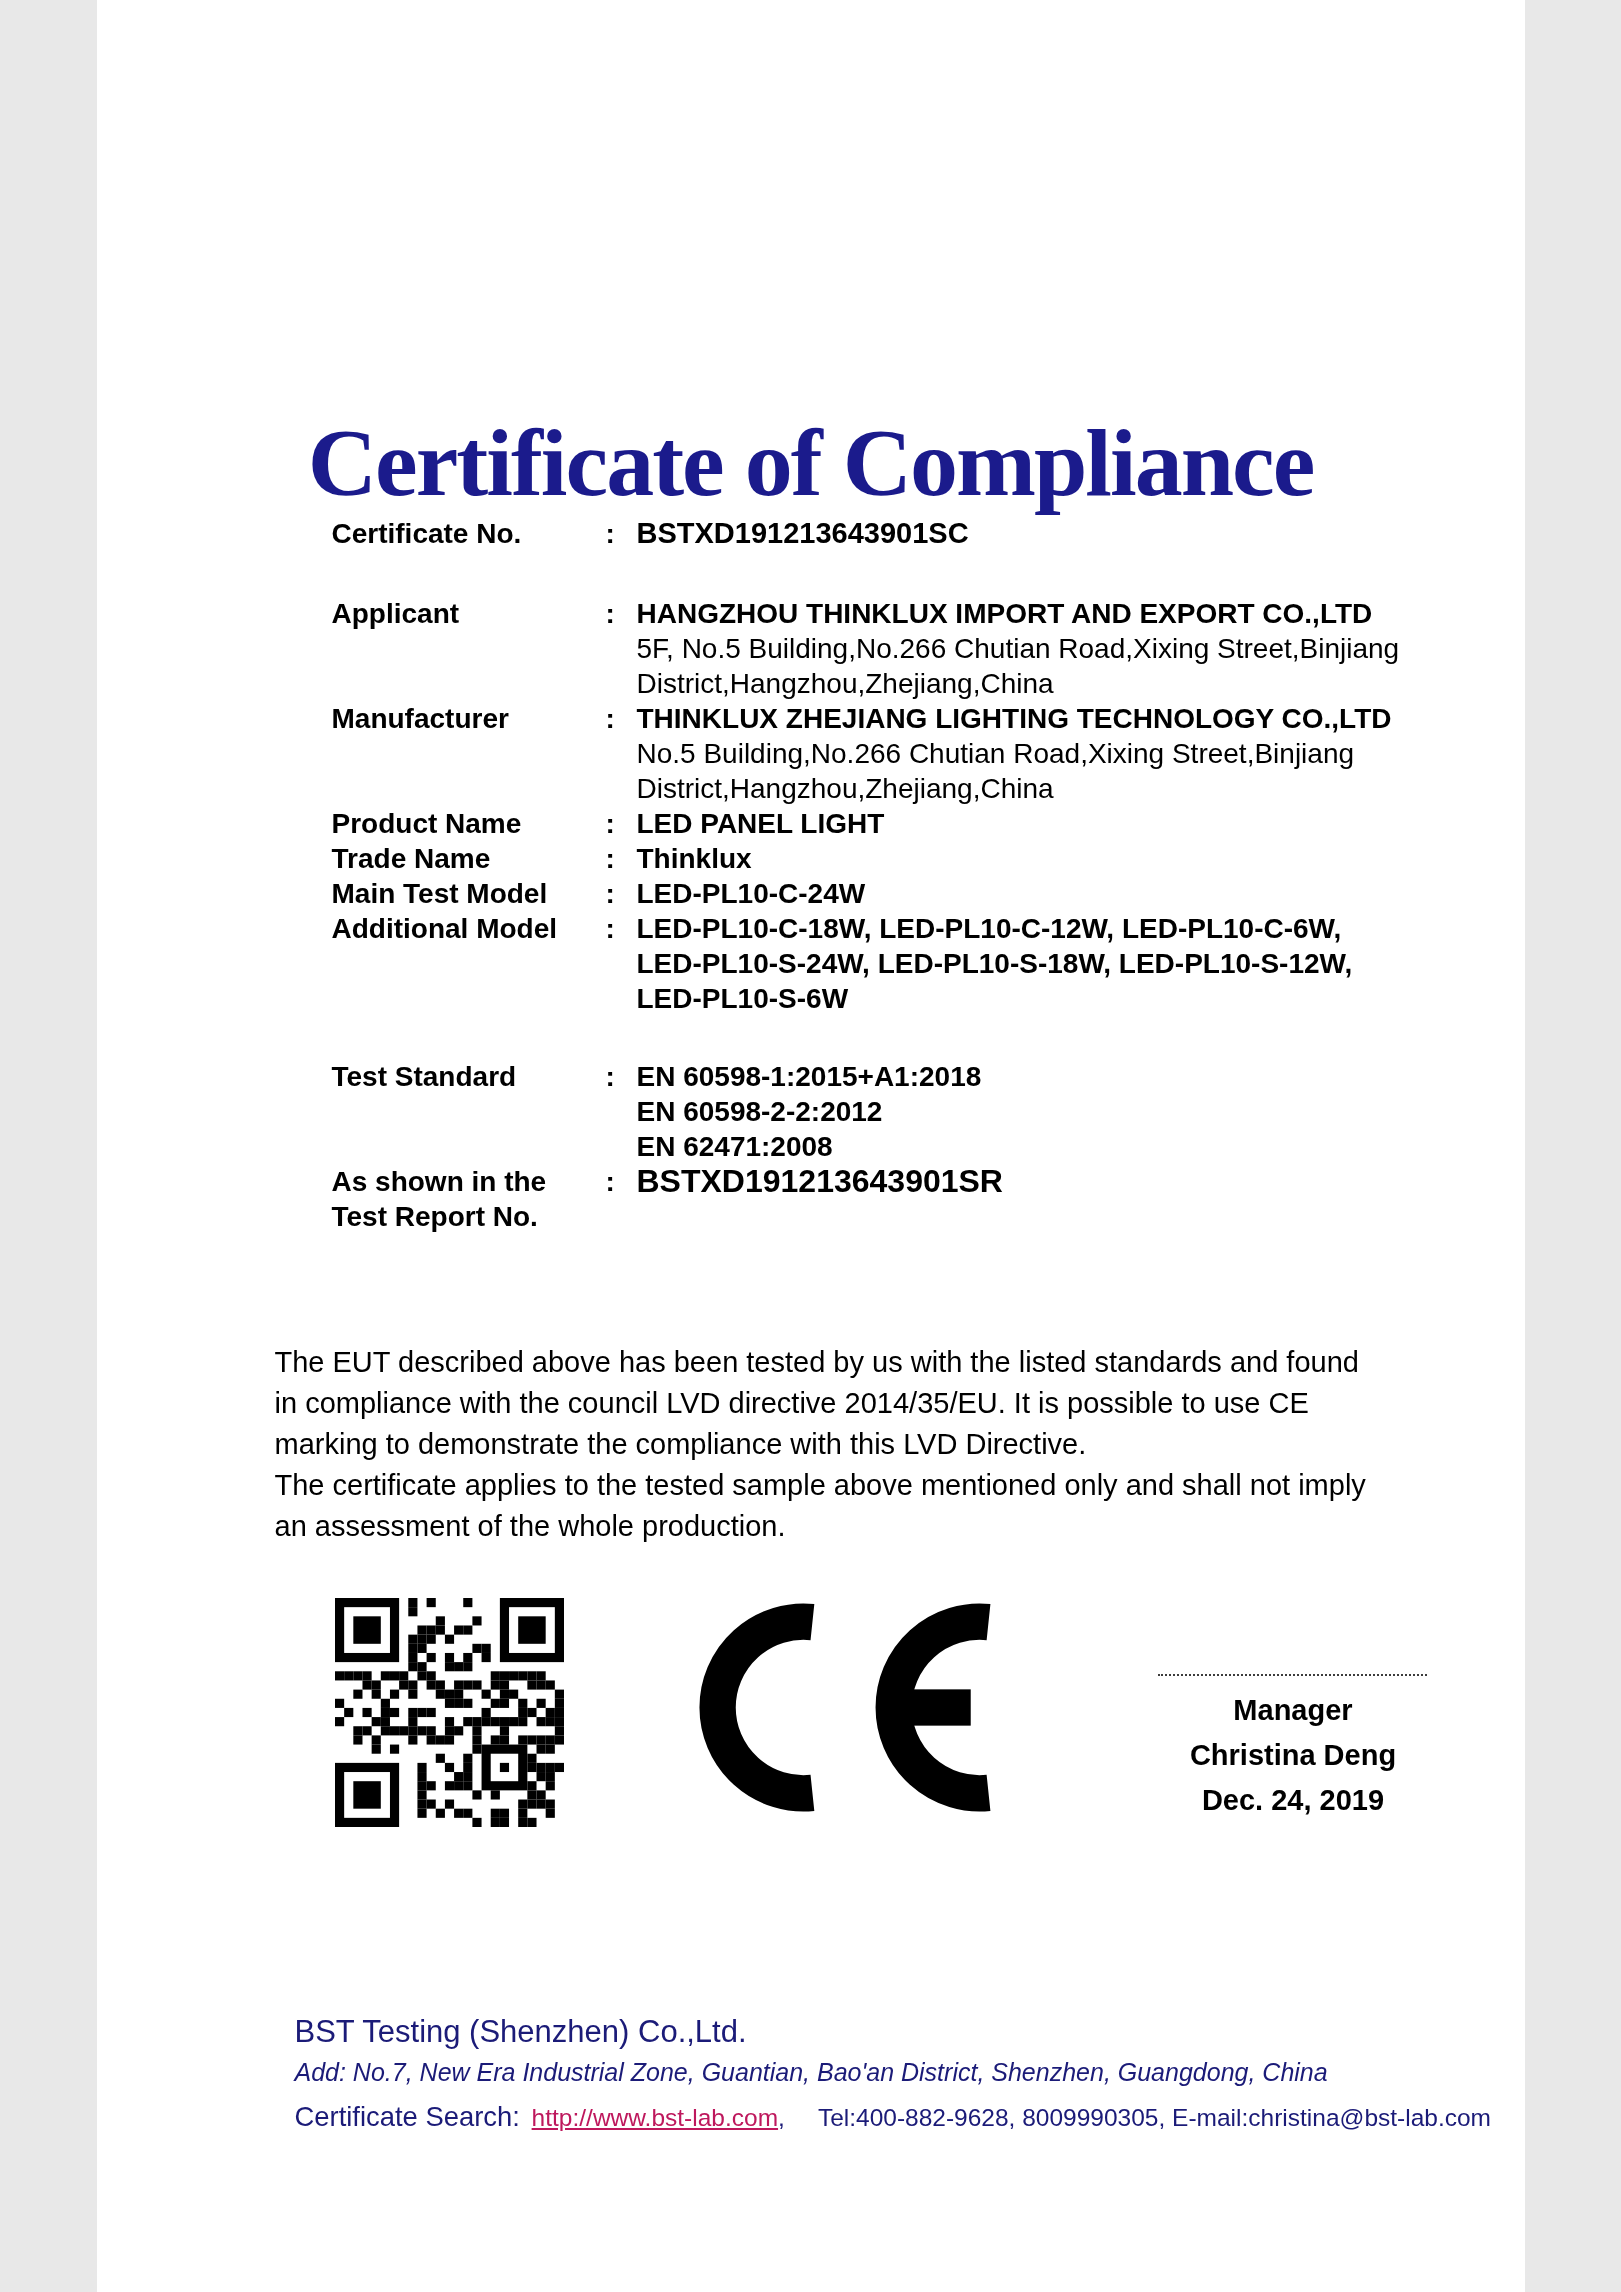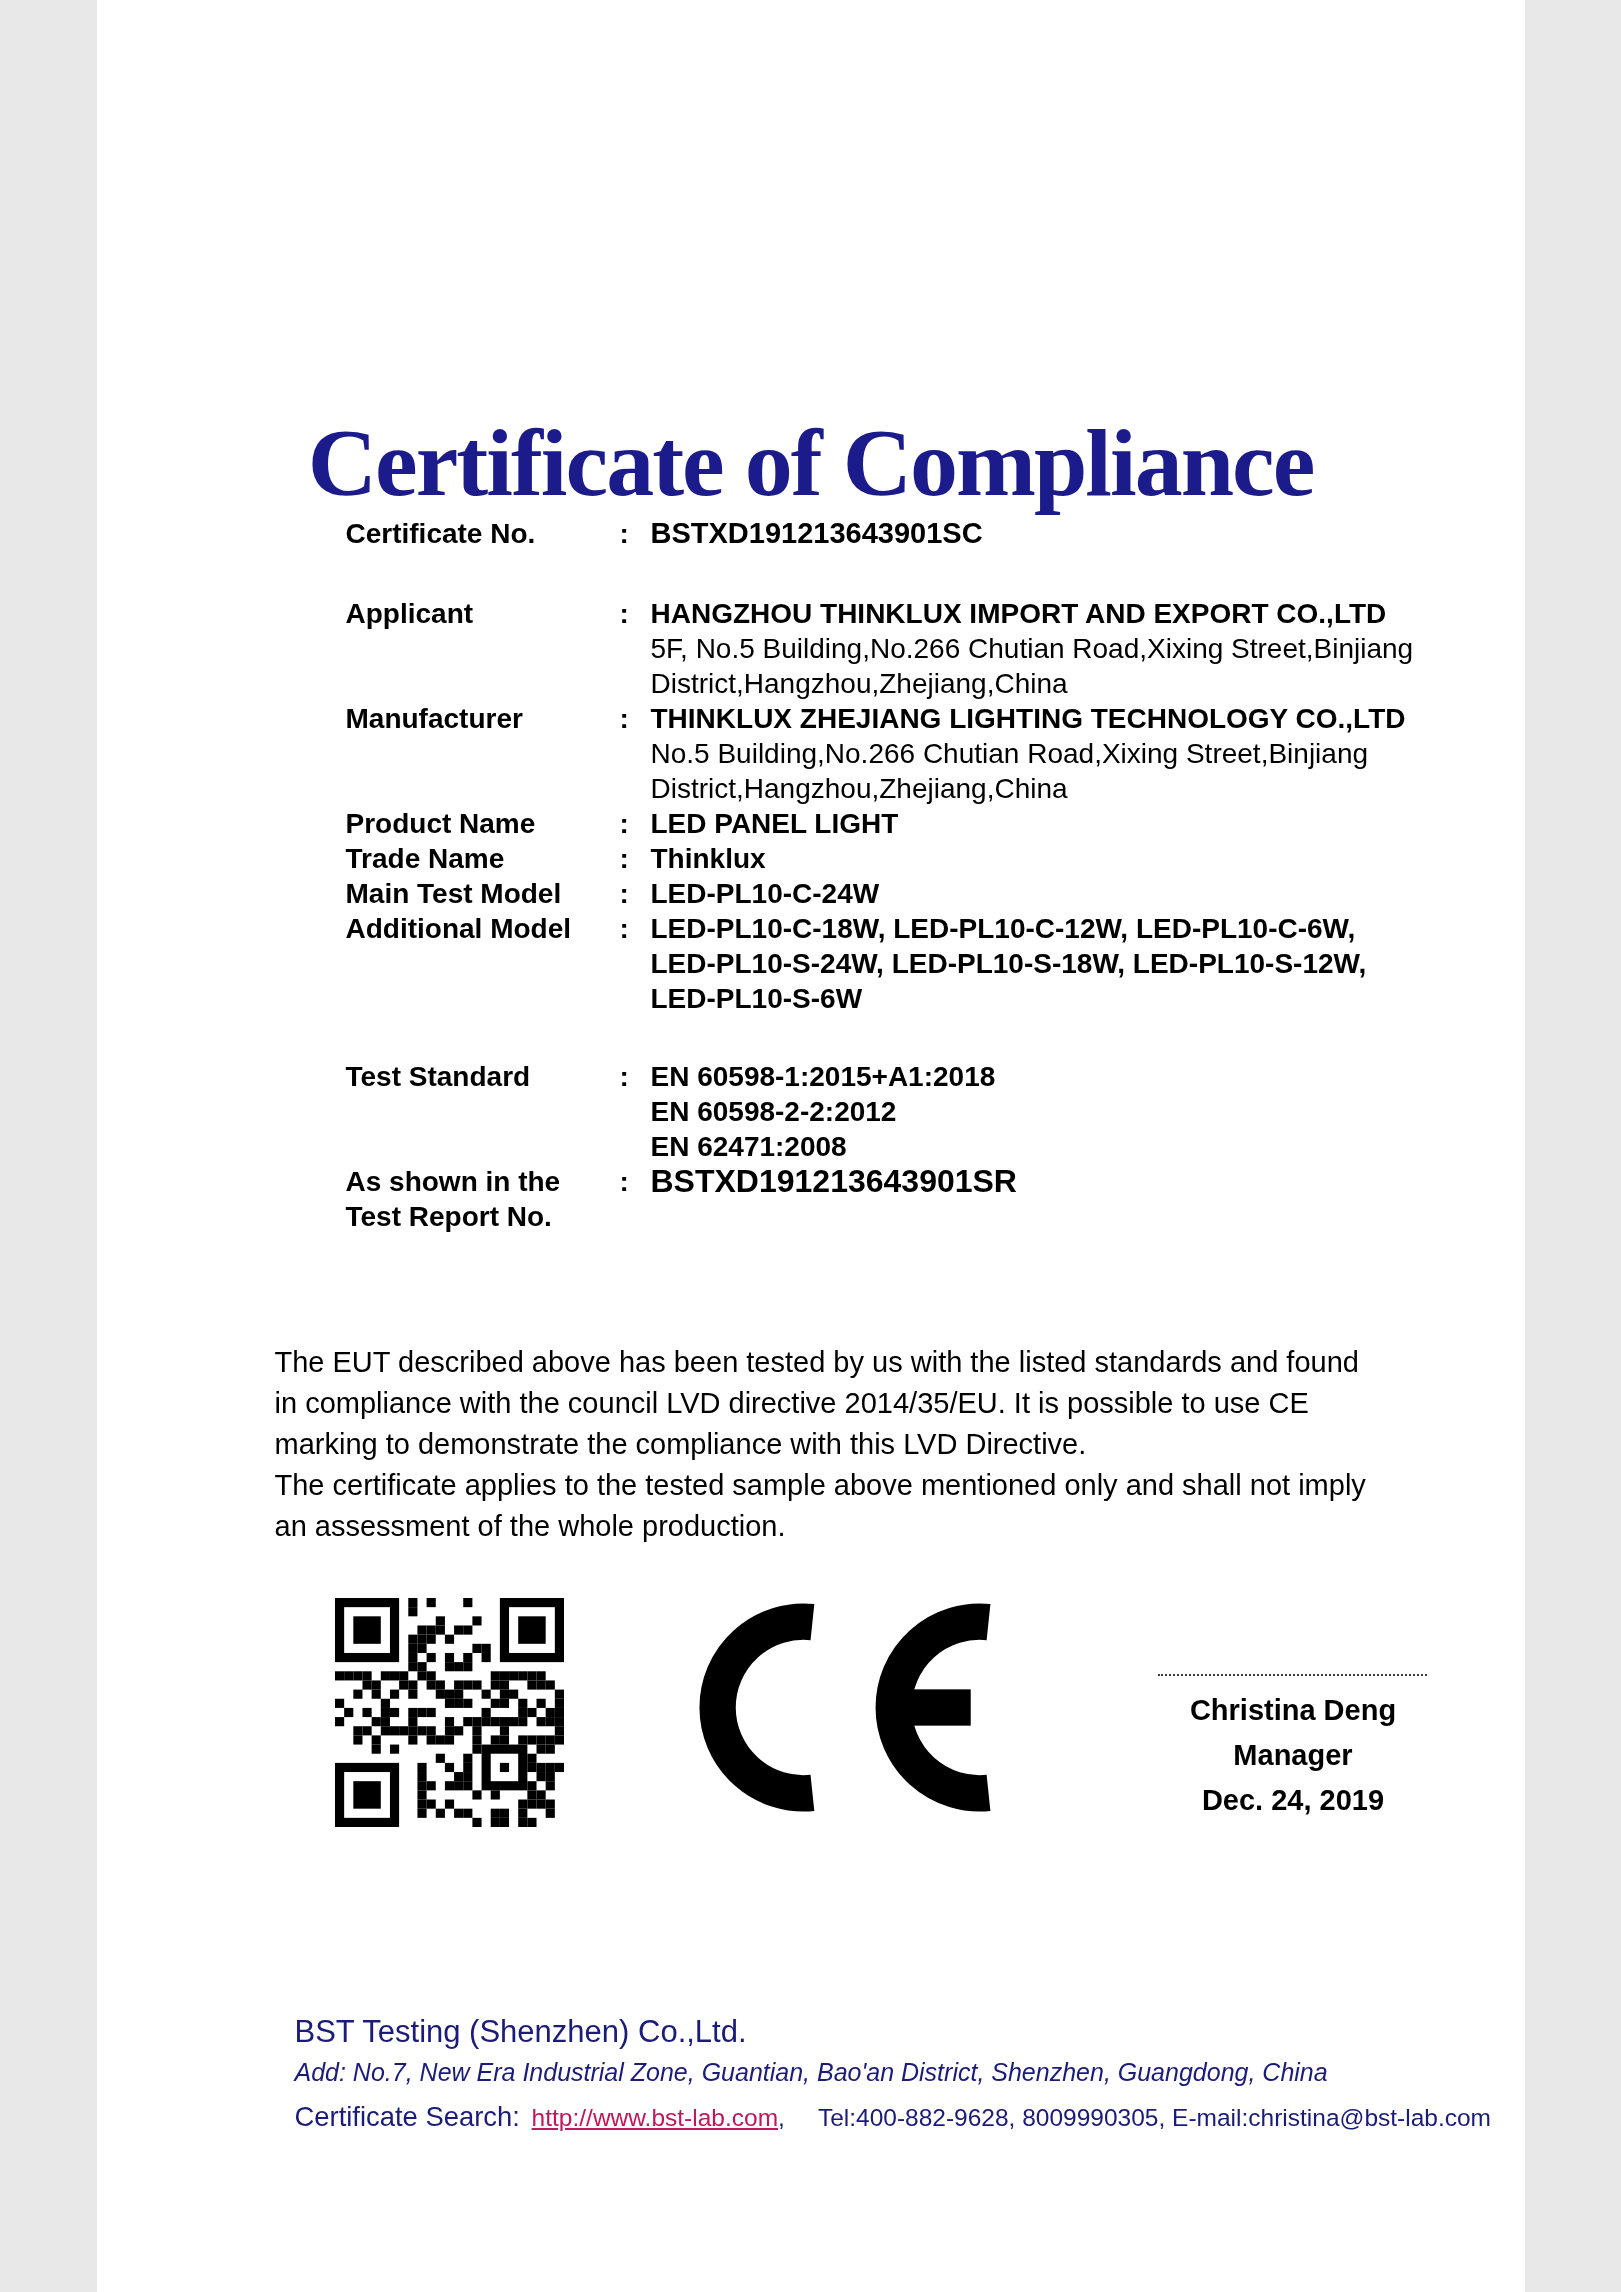--- a/index.html
+++ b/index.html
@@ -22,21 +22,21 @@
     letter-spacing:-2px;
     color:#1b1b8c;
     line-height:1;
     white-space:nowrap;
   }
   
   .info{
     position:absolute;left:235px;top:516px;width:1186px;
     font-size:28px;line-height:35px;
   }
-  .row{display:flex;align-items:flex-start;margin-left:14px;}
+  .row{display:flex;align-items:flex-start;}
   .row .label{width:274px;font-weight:bold;flex:none;}
   .row .colon{width:31px;font-weight:bold;flex:none;}
   .row .val{flex:1;}
   .gap-lg{margin-bottom:45px;}
   .gap-xl{margin-bottom:43px;}
   .val-line{white-space:nowrap;}
   .bold-line{font-weight:bold;white-space:nowrap;}
   .cert-val{font-weight:bold;font-size:29px;}
   .row-report{}
   .row-report .label{line-height:35px;}
@@ -366,22 +366,22 @@
   <div class="ce-box">
     <svg viewBox="0 0 316 215" xmlns="http://www.w3.org/2000/svg">
       <path d="M 116.64 20.48 A 87.5 87.5 0 1 0 116.64 194.52" fill="none" stroke="#000" stroke-width="37"></path>
       <path d="M 296.14 20.48 A 87.5 87.5 0 1 0 296.14 194.52" fill="none" stroke="#000" stroke-width="37"></path>
       <rect x="210" y="89" width="68" height="37" fill="#000"></rect>
     </svg>
   </div>
 
   <div class="sig-line"></div>
   <div class="sig-block">
+    <div>Manager</div>
     <div>Christina Deng</div>
-    <div>Manager</div>
     <div>Dec. 24, 2019</div>
   </div>
 
   <div class="footer">
     <div class="footer-company">BST Testing (Shenzhen) Co.,Ltd.</div>
     <div class="footer-address">Add: No.7, New Era Industrial Zone, Guantian, Bao'an District, Shenzhen, Guangdong, China</div>
     <div class="footer-search">
       <span class="search-label">Certificate Search:</span>
       <span class="link">http://www.bst-lab.com</span>
       <span class="sep">,</span>

